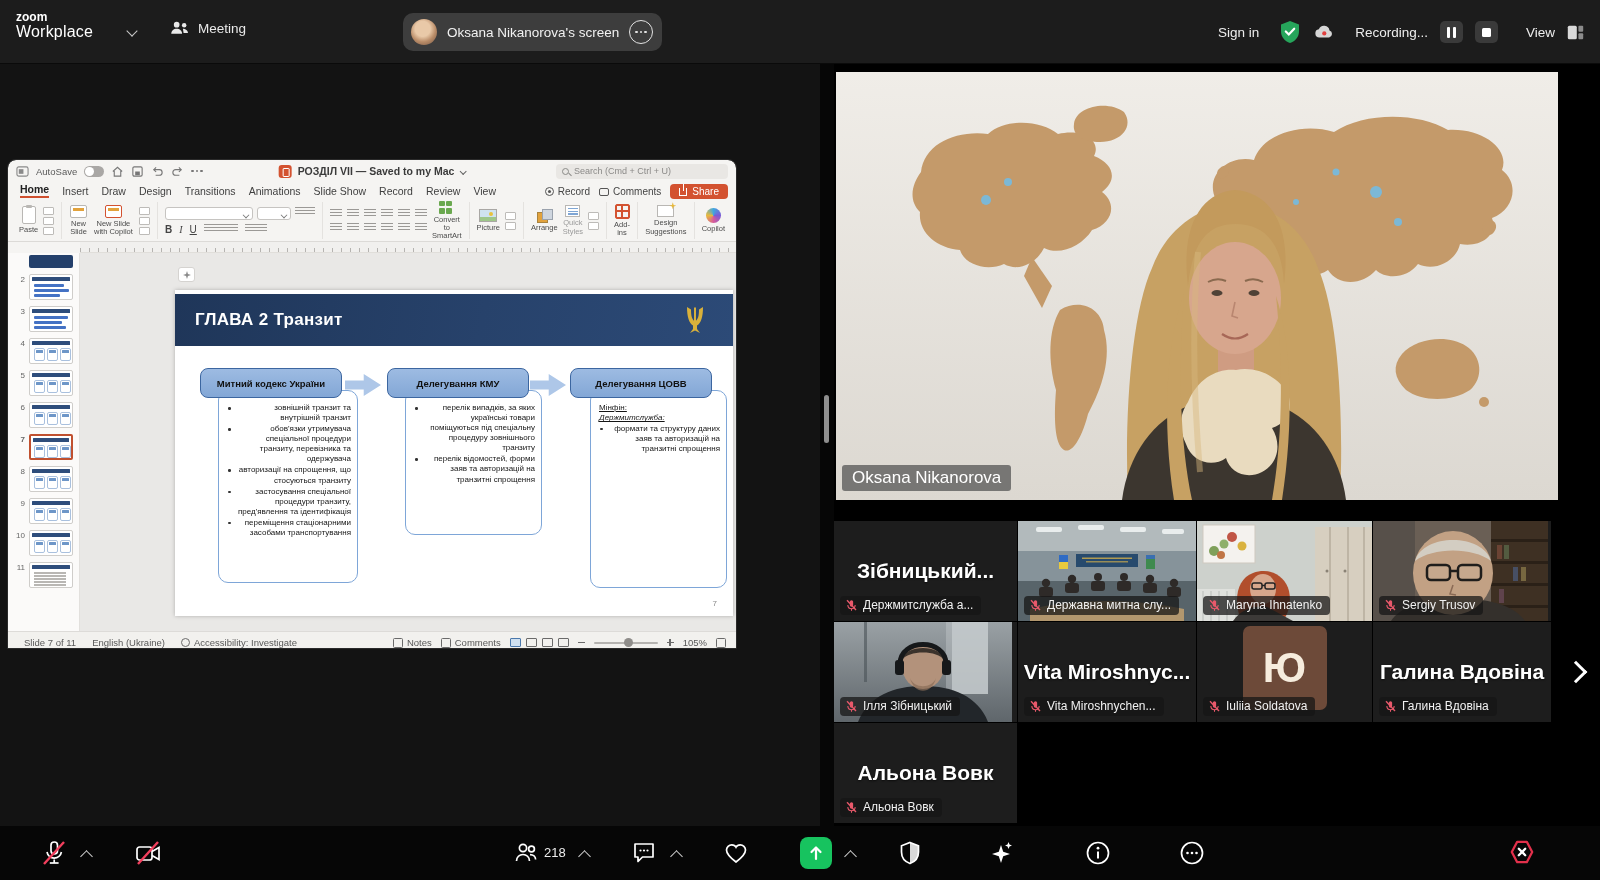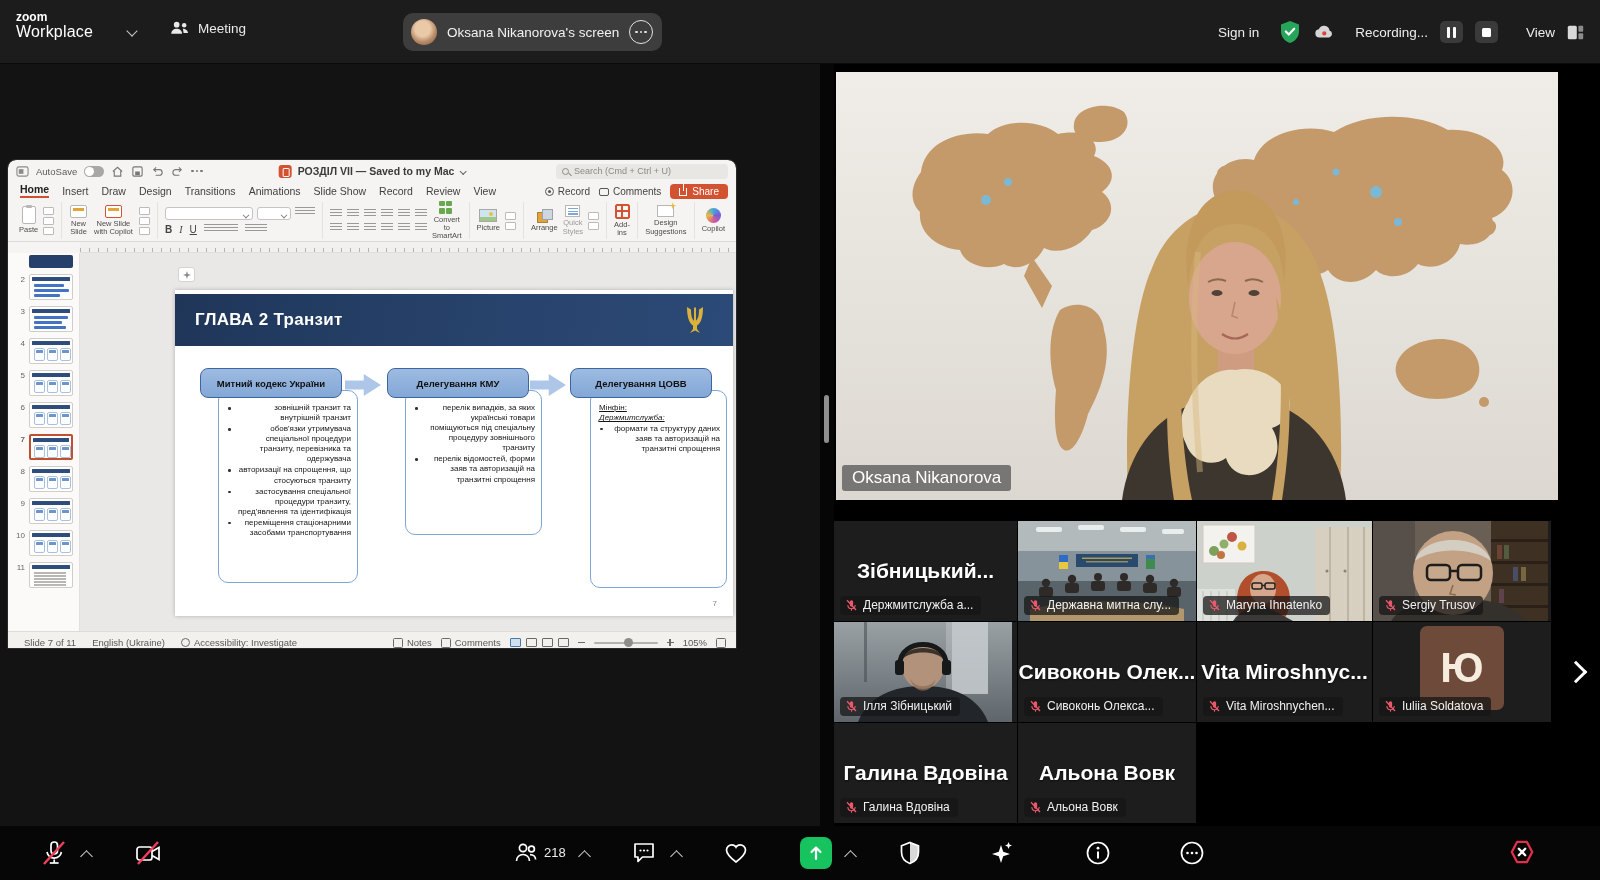--- a/index.html
+++ b/index.html
@@ -792,32 +792,20 @@
         <svg width="13" height="13" viewBox="0 0 16 16">
             <path d="M8,1.5c1.2,0 2,.9 2,2v4c0,1.1-.8,2-2,2s-2-.9-2-2v-4c0-1.1.8-2 2-2z" fill="#e8596b"></path>
             <path d="M3.5,7.5c0,2.5 2,4.5 4.5,4.5s4.5-2 4.5-4.5" fill="none" stroke="#e8596b" stroke-width="1.3"></path>
             <line x1="8" y1="12" x2="8" y2="14.5" stroke="#e8596b" stroke-width="1.3"></line>
             <line x1="2.5" y1="1.5" x2="13.5" y2="13.5" stroke="#e8596b" stroke-width="1.7"></line>
           </svg>
         <span>Ілля Зібницький</span>
       </div>
     </div>
     <div class="tile">
-      <div class="bigname">Сивоконь Олек...</div>
-      <div class="nm">
-        <svg width="13" height="13" viewBox="0 0 16 16">
-            <path d="M8,1.5c1.2,0 2,.9 2,2v4c0,1.1-.8,2-2,2s-2-.9-2-2v-4c0-1.1.8-2 2-2z" fill="#e8596b"></path>
-            <path d="M3.5,7.5c0,2.5 2,4.5 4.5,4.5s4.5-2 4.5-4.5" fill="none" stroke="#e8596b" stroke-width="1.3"></path>
-            <line x1="8" y1="12" x2="8" y2="14.5" stroke="#e8596b" stroke-width="1.3"></line>
-            <line x1="2.5" y1="1.5" x2="13.5" y2="13.5" stroke="#e8596b" stroke-width="1.7"></line>
-          </svg>
-        <span>Сивоконь Олекса...</span>
-      </div>
-    </div>
-    <div class="tile">
       <div class="bigname">Vita Miroshnyc...</div>
       <div class="nm">
         <svg width="13" height="13" viewBox="0 0 16 16">
             <path d="M8,1.5c1.2,0 2,.9 2,2v4c0,1.1-.8,2-2,2s-2-.9-2-2v-4c0-1.1.8-2 2-2z" fill="#e8596b"></path>
             <path d="M3.5,7.5c0,2.5 2,4.5 4.5,4.5s4.5-2 4.5-4.5" fill="none" stroke="#e8596b" stroke-width="1.3"></path>
             <line x1="8" y1="12" x2="8" y2="14.5" stroke="#e8596b" stroke-width="1.3"></line>
             <line x1="2.5" y1="1.5" x2="13.5" y2="13.5" stroke="#e8596b" stroke-width="1.7"></line>
           </svg>
         <span>Vita Miroshnychen...</span>
       </div>

